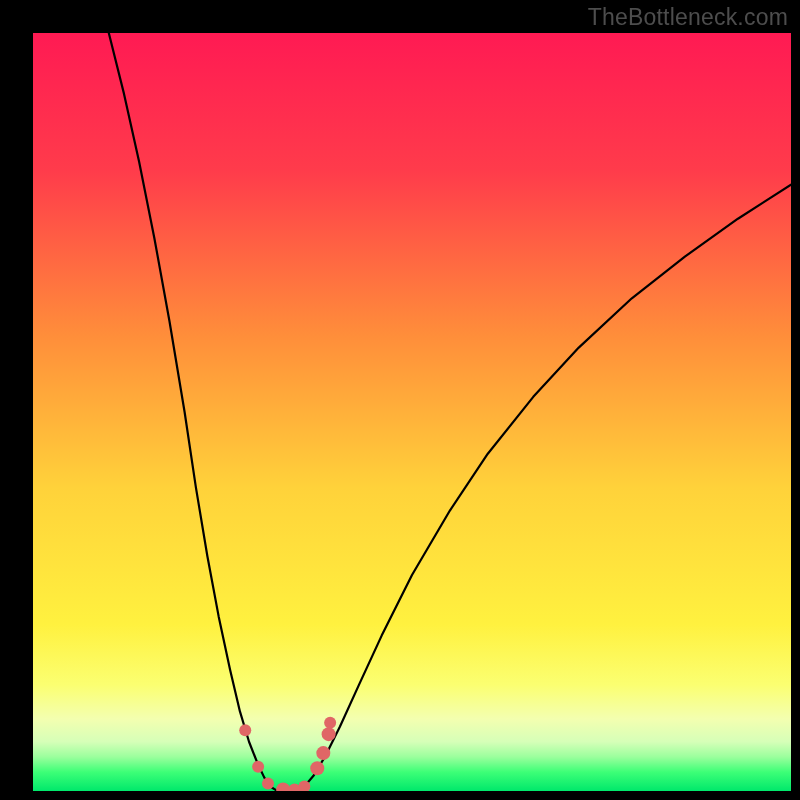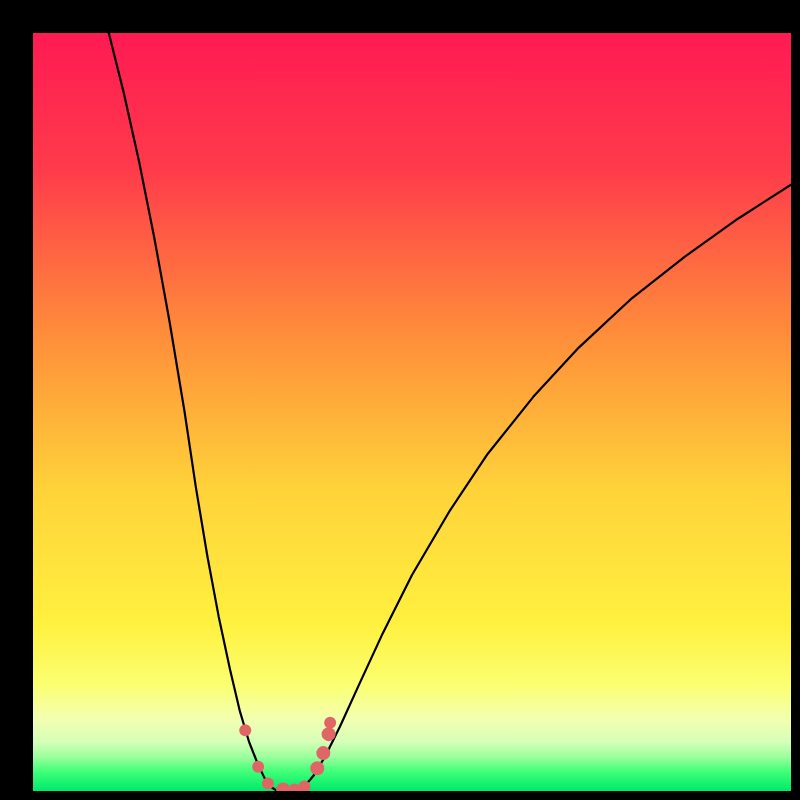--- a/index.html
+++ b/index.html
@@ -34,20 +34,21 @@
     font-weight: 400;
     letter-spacing: 0.2px;
     z-index: 50;
   }
   svg { display: block; }
 </style>
 </head>
 <body>
 
 <div class="frame">
+  <div class="watermark">TheBottleneck.com</div>
   <div class="plot">
     <svg id="chart-svg" width="758" height="758" viewBox="0 0 758 758" preserveAspectRatio="none">
       <defs>
         <linearGradient id="bg-grad" x1="0" y1="0" x2="0" y2="1">
             <stop offset="0.00%" stop-color="#ff1a53"></stop>
             <stop offset="18.00%" stop-color="#ff3b4b"></stop>
             <stop offset="40.00%" stop-color="#ff8e3a"></stop>
             <stop offset="60.00%" stop-color="#ffd23a"></stop>
             <stop offset="78.00%" stop-color="#fff13f"></stop>
             <stop offset="86.00%" stop-color="#fbff71"></stop>

